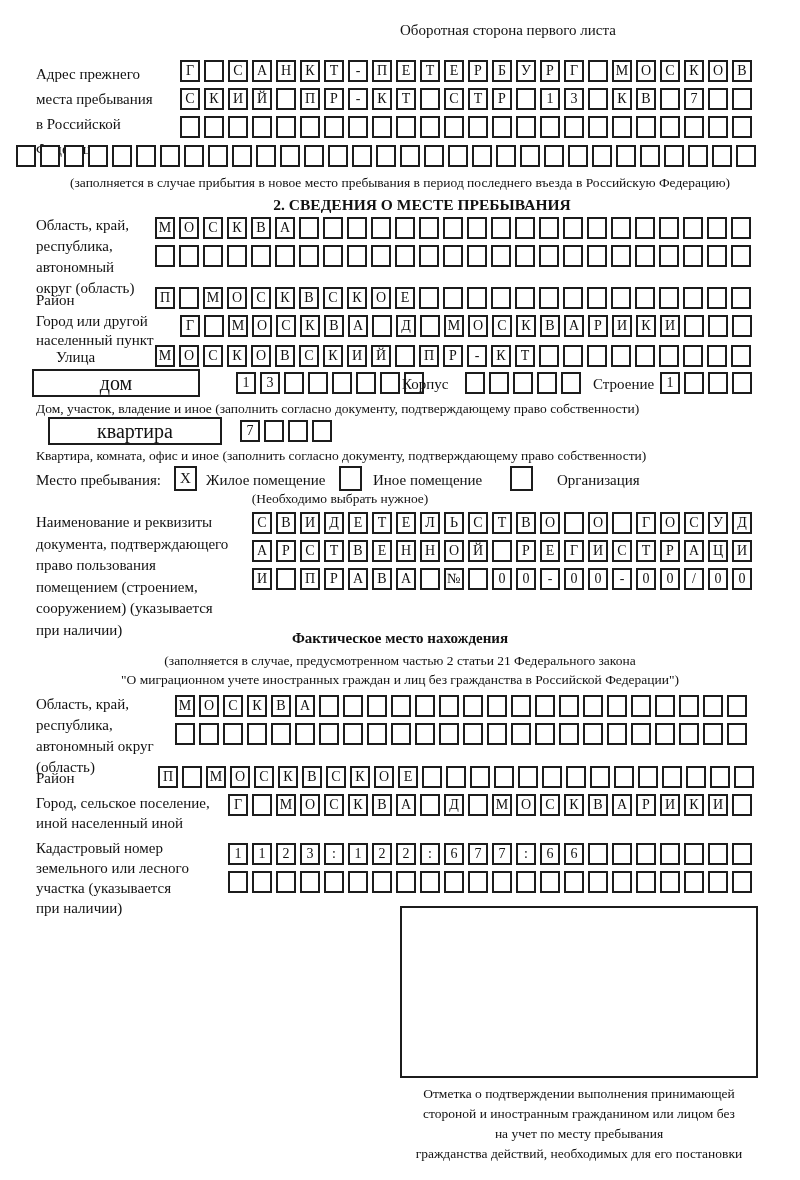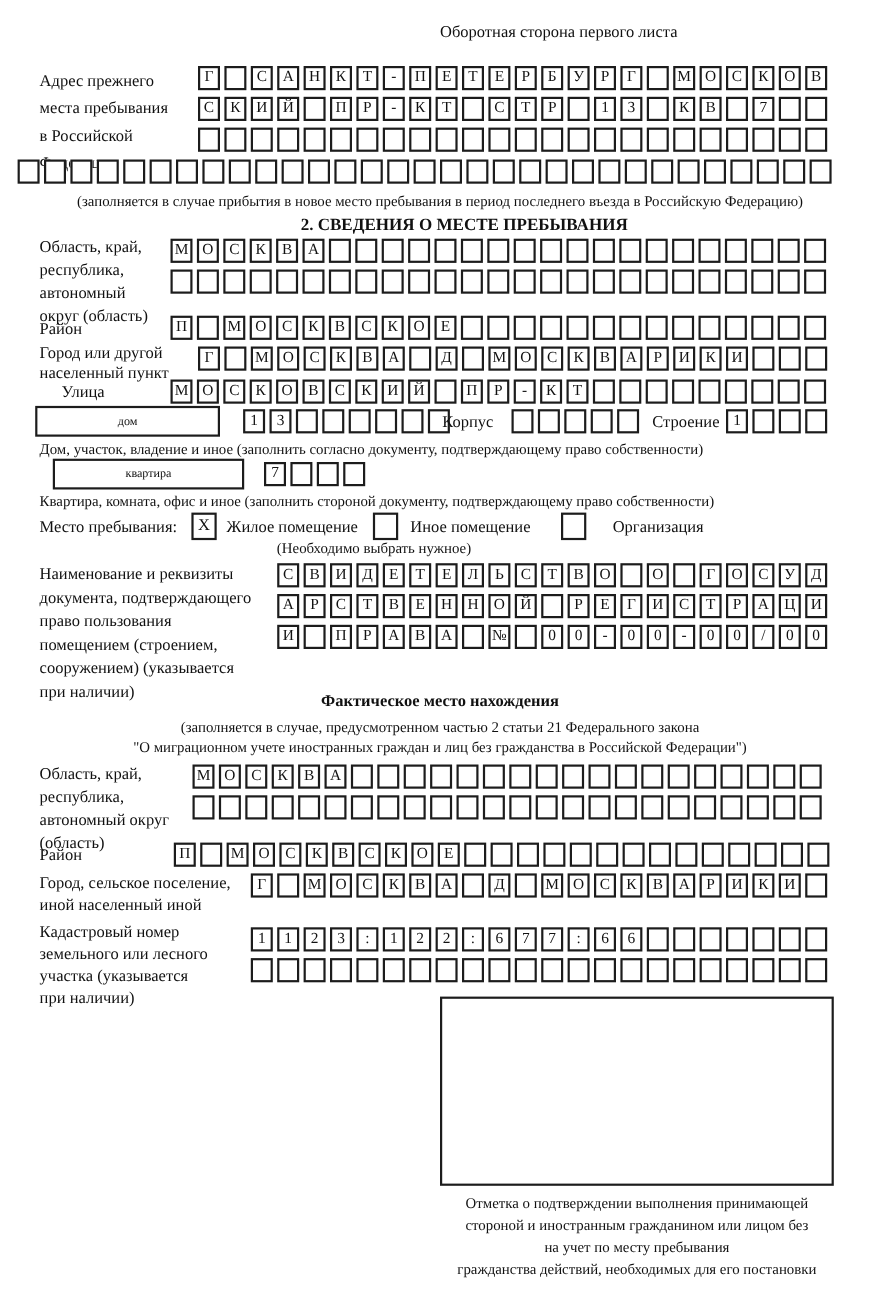--- a/index.html
+++ b/index.html
@@ -13,21 +13,21 @@
   .center{text-align:center;width:800px;left:0;}
   .bold{font-weight:bold;}
   .grid-row{position:absolute;white-space:nowrap;height:22px;}
   .cell{
     display:inline-block;box-sizing:border-box;width:20px;height:22px;
     border:2px solid #1c1c1c;margin-right:4px;text-align:center;
     font-size:14px;line-height:18px;vertical-align:top;background:#fff;
   }
   .widebox{
     position:absolute;box-sizing:border-box;border:2px solid #1c1c1c;height:28px;
-    text-align:center;font-size:11px;line-height:24px;background:#fff;
+    text-align:center;font-size:20px;line-height:24px;background:#fff;
   }
   .checkbox{
     position:absolute;box-sizing:border-box;width:23px;height:25px;border:2px solid #1c1c1c;
     text-align:center;font-size:15px;line-height:21px;background:#fff;
   }
   .stamp{
     position:absolute;box-sizing:border-box;border:2px solid #1c1c1c;background:#fff;
   }
   .lines div{white-space:nowrap;}
 </style>
@@ -67,30 +67,30 @@
   <div class="abs label lines" style="top:312px;left:36px;line-height:19px;">
       <div>Город или другой</div>
       <div>населенный пункт</div>
     </div>
   <div class="grid-row" style="top:315px;left:180px;"><span class="cell">Г</span><span class="cell"></span><span class="cell">М</span><span class="cell">О</span><span class="cell">С</span><span class="cell">К</span><span class="cell">В</span><span class="cell">А</span><span class="cell"></span><span class="cell">Д</span><span class="cell"></span><span class="cell">М</span><span class="cell">О</span><span class="cell">С</span><span class="cell">К</span><span class="cell">В</span><span class="cell">А</span><span class="cell">Р</span><span class="cell">И</span><span class="cell">К</span><span class="cell">И</span><span class="cell"></span><span class="cell"></span><span class="cell"></span></div>
 
   <div class="abs label" style="top:347px;left:36px;margin-left:20px;">Улица</div>
   <div class="grid-row" style="top:345px;left:155px;"><span class="cell">М</span><span class="cell">О</span><span class="cell">С</span><span class="cell">К</span><span class="cell">О</span><span class="cell">В</span><span class="cell">С</span><span class="cell">К</span><span class="cell">И</span><span class="cell">Й</span><span class="cell"></span><span class="cell">П</span><span class="cell">Р</span><span class="cell">-</span><span class="cell">К</span><span class="cell">Т</span><span class="cell"></span><span class="cell"></span><span class="cell"></span><span class="cell"></span><span class="cell"></span><span class="cell"></span><span class="cell"></span><span class="cell"></span><span class="cell"></span></div>
 
   <div class="widebox" style="top:369px;left:32px;width:168px;">дом</div>
-  <div class="grid-row" style="top:372px;left:200px;padding-left:21px;"><span class="cell">1</span><span class="cell">3</span><span class="cell"></span><span class="cell"></span><span class="cell"></span><span class="cell"></span><span class="cell"></span><span class="cell"></span></div>
+  <div class="grid-row" style="top:372px;left:215px;padding-left:21px;"><span class="cell">1</span><span class="cell">3</span><span class="cell"></span><span class="cell"></span><span class="cell"></span><span class="cell"></span><span class="cell"></span><span class="cell"></span></div>
   <div class="abs label" style="top:374px;left:402px;">Корпус</div>
   <div class="grid-row" style="top:372px;left:465px;"><span class="cell"></span><span class="cell"></span><span class="cell"></span><span class="cell"></span><span class="cell"></span></div>
   <div class="abs label" style="top:374px;left:593px;">Строение</div>
   <div class="grid-row" style="top:372px;left:660px;"><span class="cell">1</span><span class="cell"></span><span class="cell"></span><span class="cell"></span></div>
   <div class="abs caption" style="top:401px;left:36px;">Дом, участок, владение и иное (заполнить согласно документу, подтверждающему право собственности)</div>
 
   <div class="widebox" style="top:417px;left:48px;width:174px;">квартира</div>
   <div class="grid-row" style="top:420px;left:240px;"><span class="cell">7</span><span class="cell"></span><span class="cell"></span><span class="cell"></span></div>
-  <div class="abs caption" style="top:448px;left:36px;">Квартира, комната, офис и иное (заполнить стороной документу, подтверждающему право собственности)</div>
+  <div class="abs caption" style="top:448px;left:36px;">Квартира, комната, офис и иное (заполнить согласно документу, подтверждающему право собственности)</div>
 
   <div class="abs label" style="top:470px;left:36px;">Место пребывания:</div>
   <div class="checkbox" style="top:466px;left:174px;">X</div>
   <div class="abs label" style="top:470px;left:206px;">Жилое помещение</div>
   <div class="checkbox" style="top:466px;left:339px;"></div>
   <div class="abs label" style="top:470px;left:373px;">Иное помещение</div>
   <div class="checkbox" style="top:466px;left:510px;"></div>
   <div class="abs label" style="top:470px;left:557px;">Организация</div>
   <div class="abs caption" style="top:491px;left:200px;width:280px;text-align:center;">(Необходимо выбрать нужное)</div>
 

